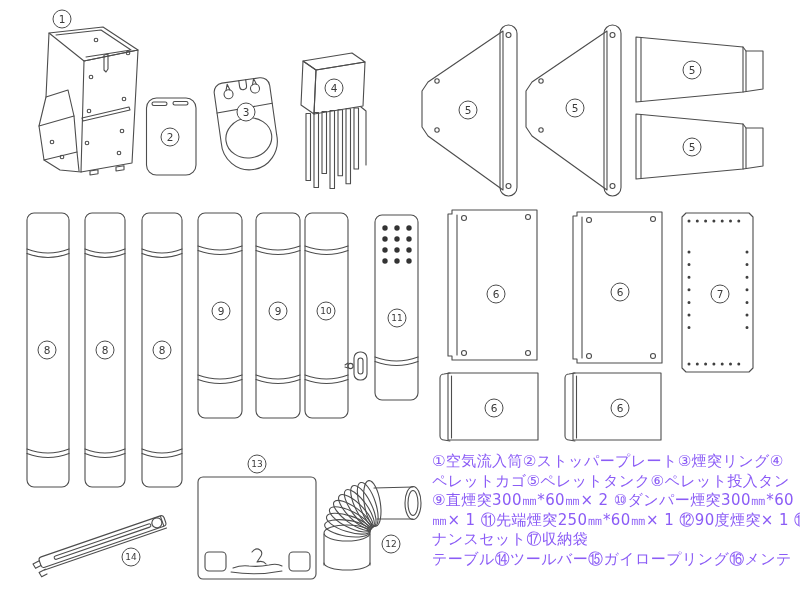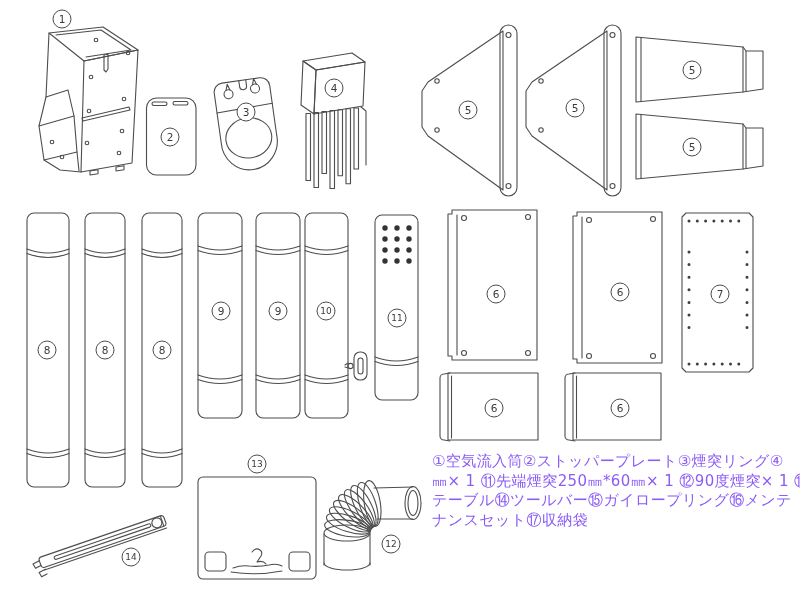--- a/index.html
+++ b/index.html
@@ -333,17 +333,19 @@
         </g>
     <g class="plabel two">
           <circle cx="131" cy="557" r="9"></circle>
           <text x="131" y="560.4">14</text>
         </g>
   </g>
 </svg>
 
   <div class="legend">
     <div>①空気流入筒②ストッパープレート③煙突リング④</div>
+    <div>ペレットカゴ⑤ペレットタンク⑥ペレット投入タン</div>
+    <div>⑨直煙突300㎜*60㎜× 2 ⑩ダンパー煙突300㎜*60</div>
     <div>㎜× 1 ⑪先端煙突250㎜*60㎜× 1 ⑫90度煙突× 1 ⑬</div>
+    <div>ナンスセット⑰収納袋</div>
     <div>テーブル⑭ツールバー⑮ガイロープリング⑯メンテ</div>
-    <div>ナンスセット⑰収納袋</div>
   </div>
 </div>
 
 </body></html>

